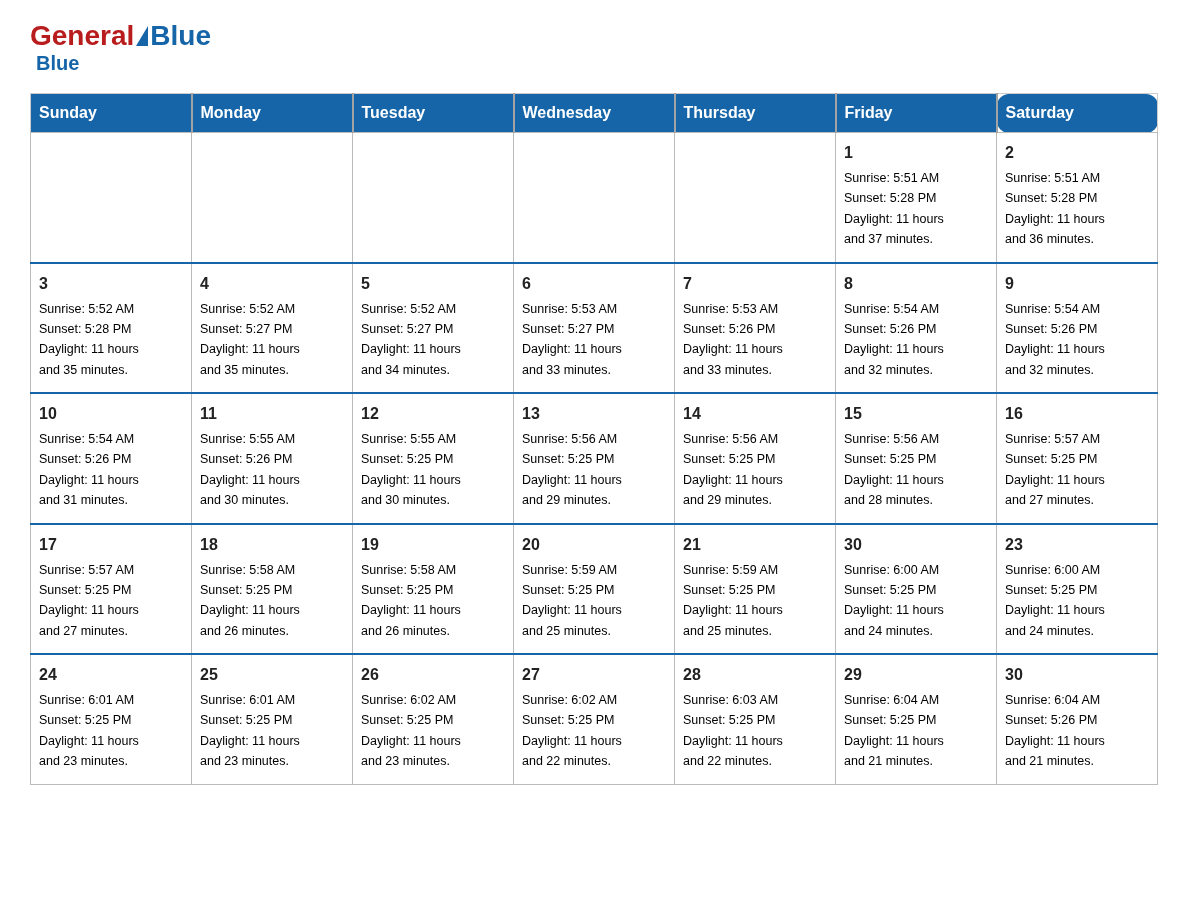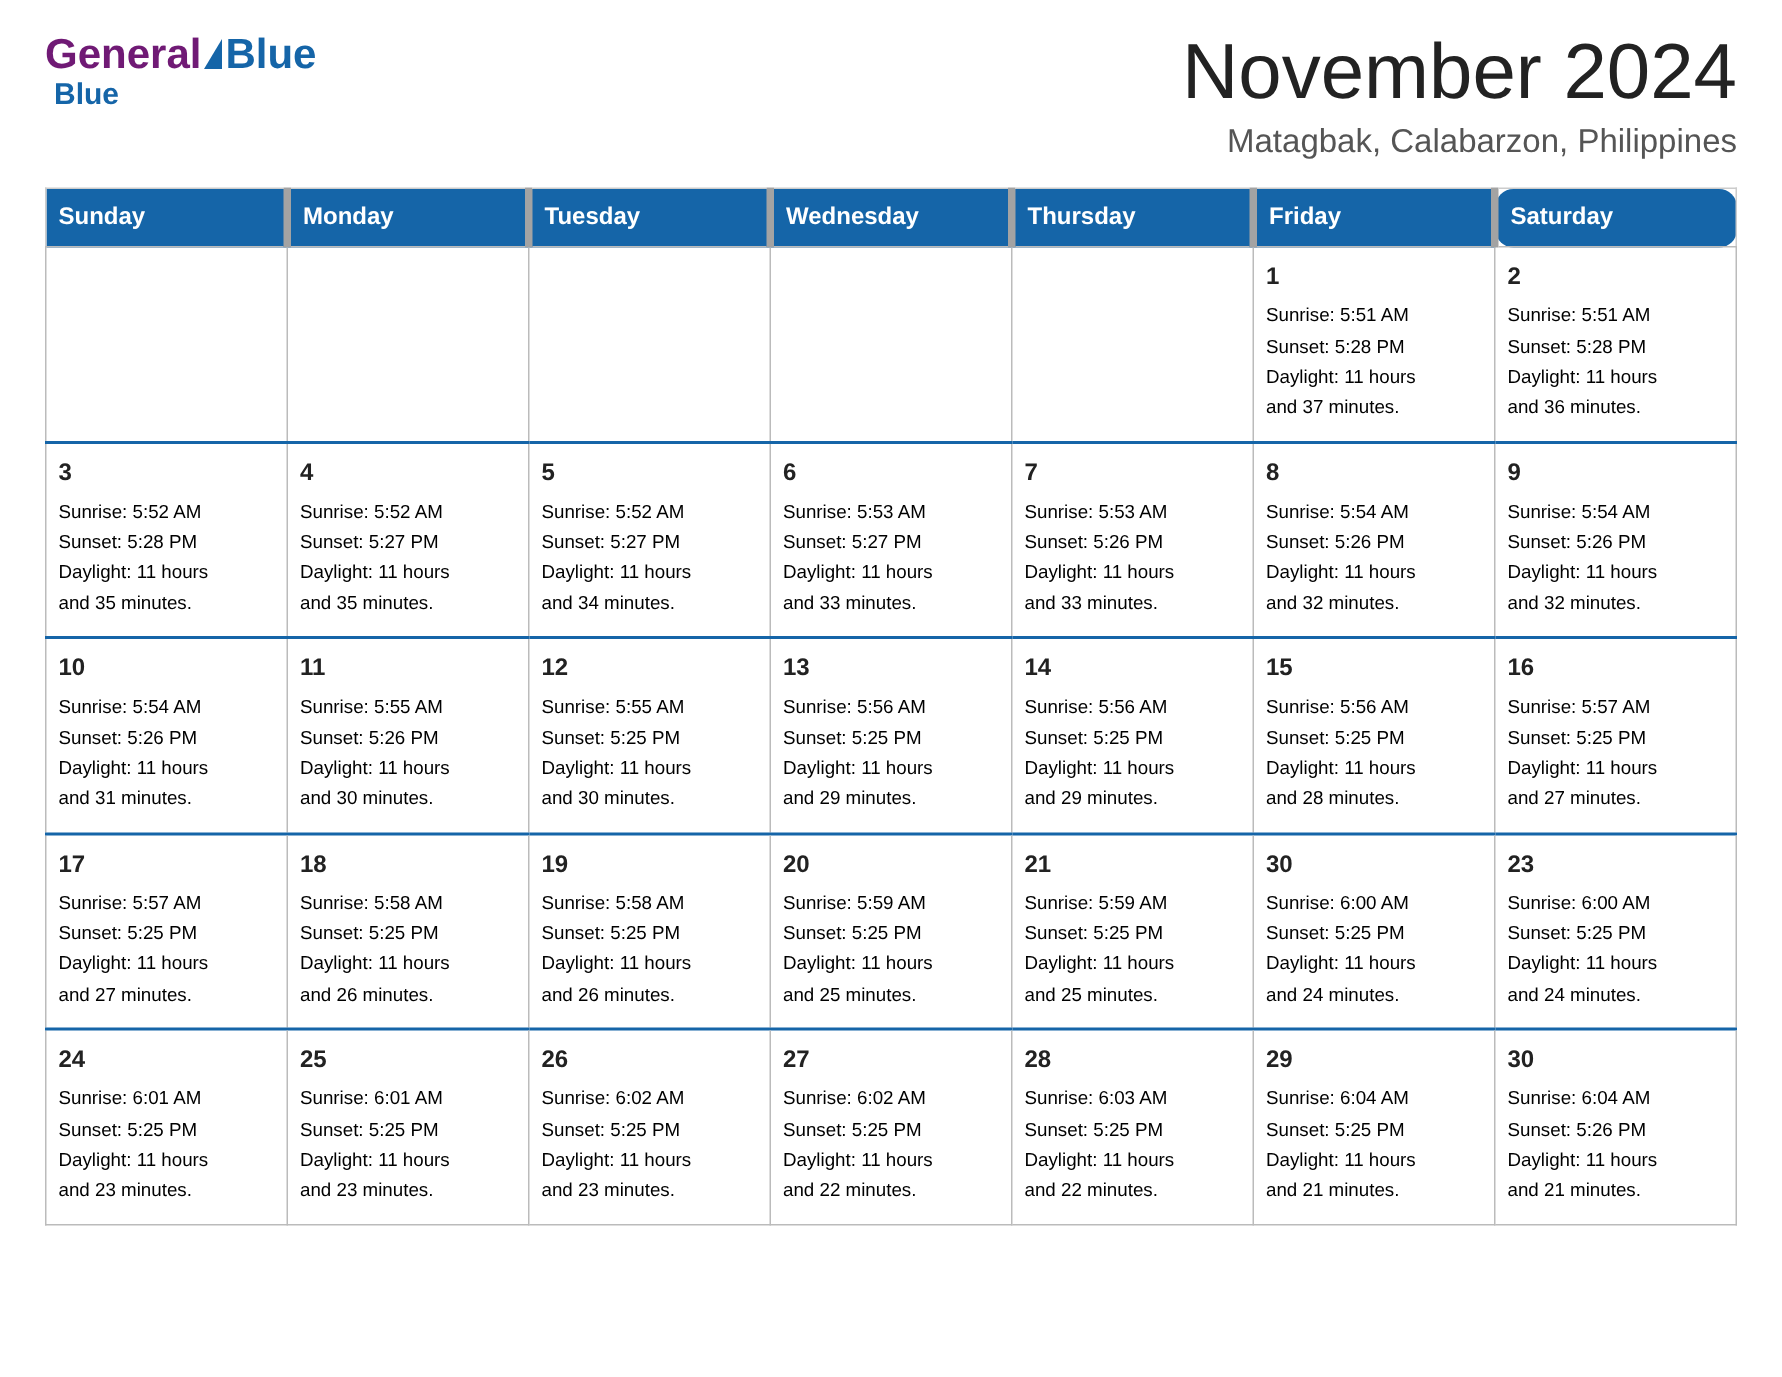--- a/index.html
+++ b/index.html
@@ -22,21 +22,21 @@
       flex-direction: column;
       align-items: flex-start;
     }
     .logo-text {
       display: flex;
       align-items: center;
       font-size: 28px;
       font-weight: bold;
       color: #222;
     }
-    .logo-general { color: #701a75; }
+    .logo-general { color: #b91c1c; }
     .logo-blue { color: #1565a8; }
     .logo-triangle {
       width: 0;
       height: 0;
       border-left: 12px solid transparent;
       border-bottom: 20px solid #1565a8;
       margin-left: 2px;
       margin-right: 2px;
     }
     .logo-underline {
@@ -65,21 +65,21 @@
       border-collapse: collapse;
       border: 1px solid #ccc;
     }
     .calendar thead tr th {
       background: #1565a8;
       color: #fff;
       font-size: 16px;
       font-weight: 600;
       padding: 10px 8px;
       text-align: left;
-      border-right: 5px solid #a3a3a3;
+      border-right: 2px solid #a3a3a3;
     }
     .calendar thead tr th:last-child { border-right: none; border-radius: 12px; }
     .calendar tbody tr td {
       vertical-align: top;
       padding: 8px 8px 12px 8px;
       border: 1px solid #bbb;
       width: 14.28%;
       min-height: 90px;
       font-size: 13px;
       color: #333;
@@ -106,24 +106,20 @@
 
 <div class="header">
   <div class="logo">
     <div class="logo-text">
       <span class="logo-general">General</span>
       <div class="logo-triangle"></div>
       <span class="logo-blue">Blue</span>
     </div>
     <span class="logo-underline">Blue</span>
   </div>
-  <div class="title-block">
-    <h1>November 2024</h1>
-    <h2>Matagbak, Calabarzon, Philippines</h2>
-  </div>
 </div>
 
 <table class="calendar">
   <thead>
     <tr>
     <th>Sunday</th>
         <th>Monday</th>
         <th>Tuesday</th>
         <th>Wednesday</th>
         <th>Thursday</th>

